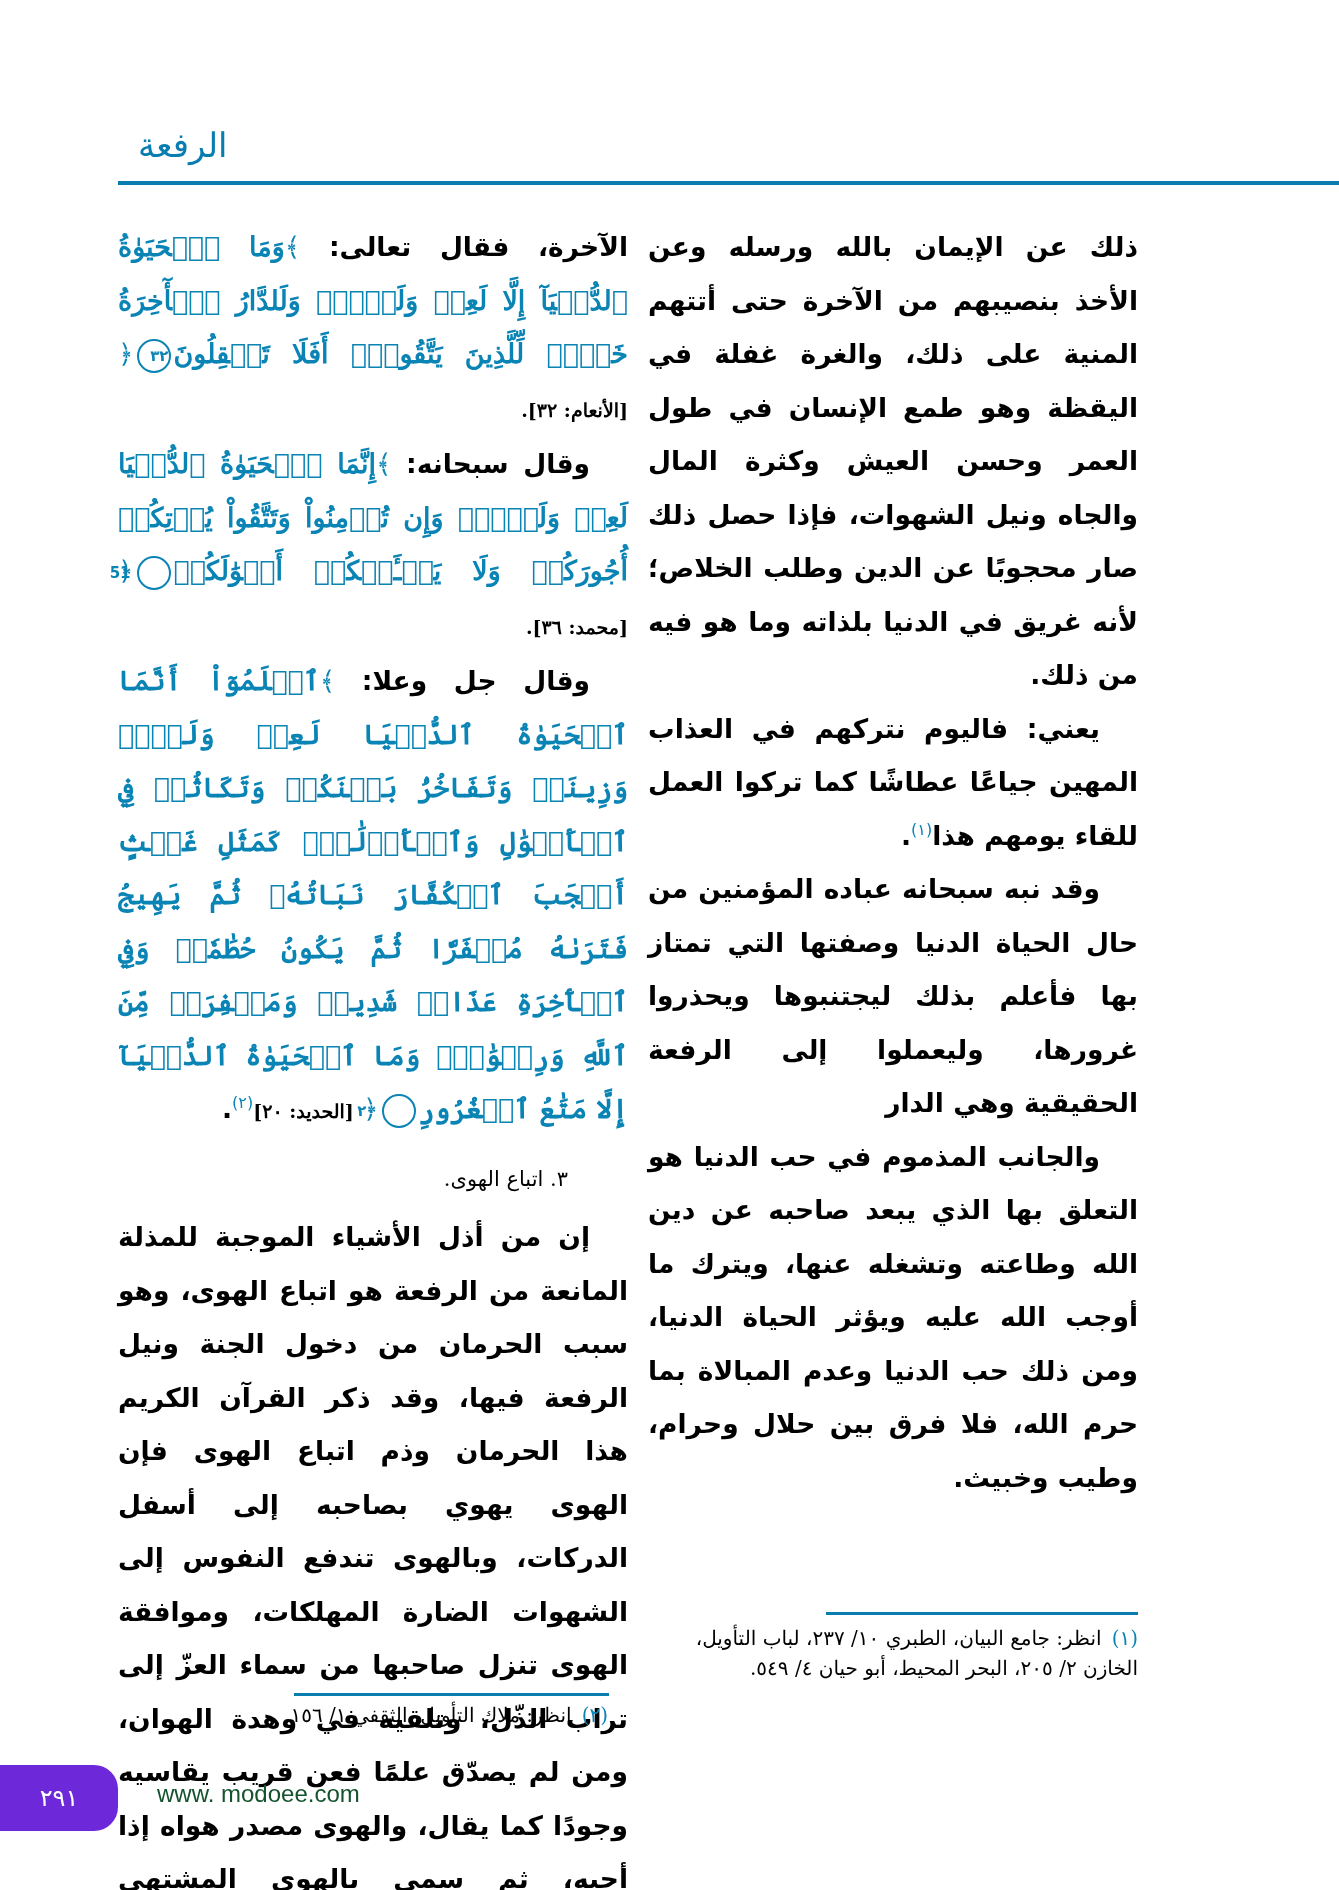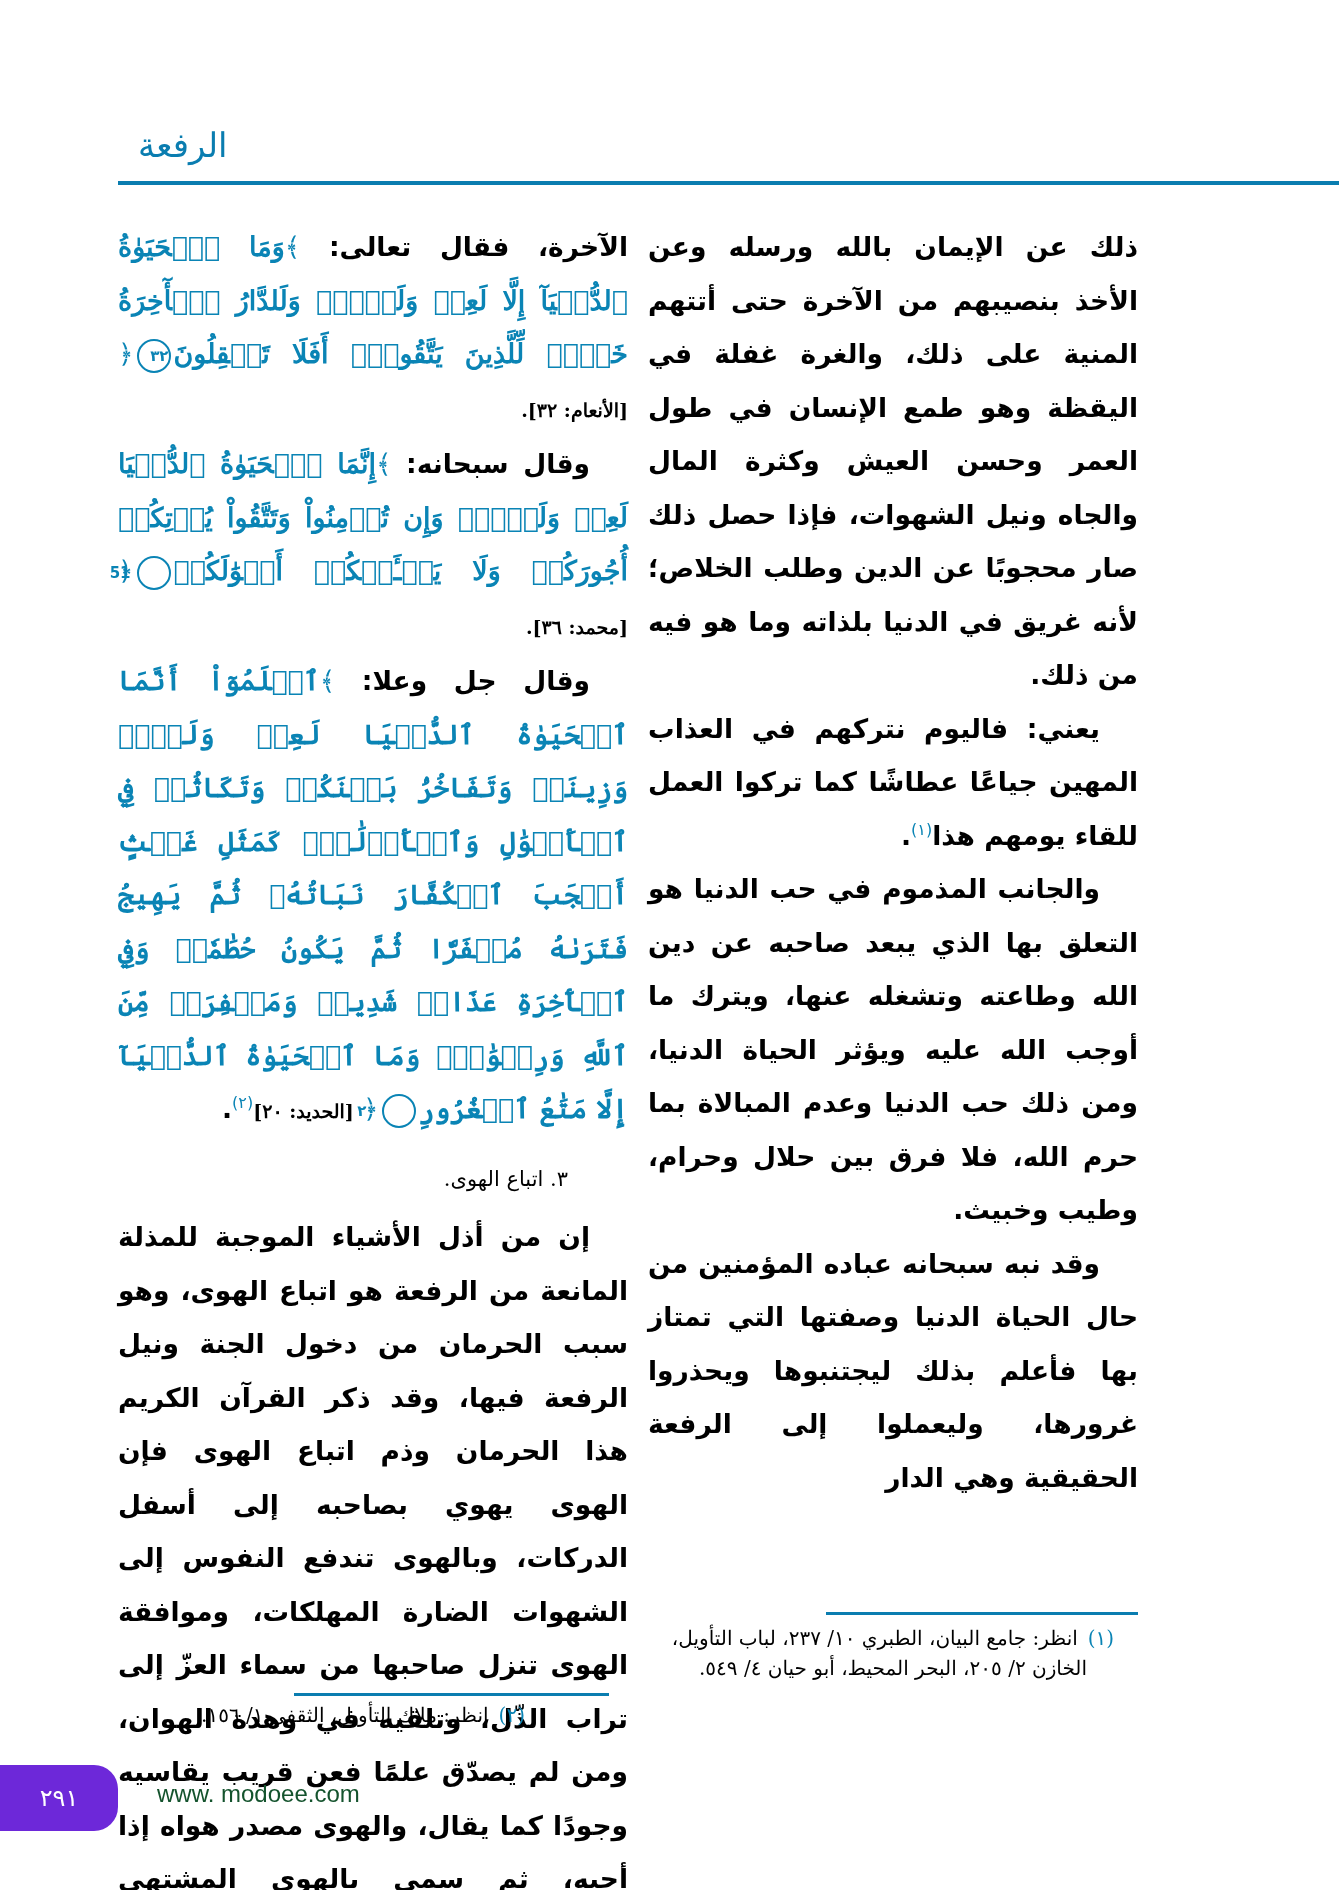--- a/index.html
+++ b/index.html
@@ -40,21 +40,21 @@
   .heading {
     font-family: "DejaVu Serif", serif; font-weight: normal; font-size: 21px;
     margin: 14px 60px 4px 0;
   }
 
   .fn-rule { position: absolute; height: 3px; background: #0a7db0; }
   .fn-rule.right { left: 826px; top: 1612px; width: 312px; }
   .fn-rule.left  { left: 294px; top: 1693px; width: 315px; }
 
   .footnote {
-    position: absolute; direction: rtl; text-align: center;
+    position: absolute; direction: rtl; text-align: right;
     font-family: "DejaVu Serif", serif; font-size: 20px; line-height: 30px; color: #000;
   }
   .footnote.right { left: 648px; top: 1623px; width: 490px; }
   .footnote.left  { left: 118px; top: 1700px; width: 490px; }
   .fn-num { color: #0a84b5; margin-left: 10px; }
 
   .page-tab {
     position: absolute; left: 0; top: 1765px; width: 118px; height: 66px;
     background: #6d28d9; border-radius: 0 24px 24px 0;
     display: flex; align-items: center; justify-content: center;
@@ -69,22 +69,22 @@
 <body>
 
 <div class="running-head">الرفعة</div>
 <div class="head-rule"></div>
 
 <div class="col col-right">
   <p>ذلك عن الإيمان بالله ورسله وعن الأخذ بنصيبهم من الآخرة حتى أتتهم المنية على ذلك، والغرة غفلة في اليقظة وهو طمع الإنسان في طول العمر وحسن العيش وكثرة المال والجاه ونيل الشهوات، فإذا حصل ذلك صار محجوبًا عن الدين وطلب الخلاص؛ لأنه غريق في الدنيا بلذاته وما هو فيه من ذلك.</p>
   <p class="indent">
     <span>يعني: فاليوم نتركهم في العذاب المهين جياعًا عطاشًا كما تركوا العمل للقاء يومهم هذا</span><span class="sup">(١)</span><span>.</span>
   </p>
+  <p class="indent">وقد نبه سبحانه عباده المؤمنين من حال الحياة الدنيا وصفتها التي تمتاز بها فأعلم بذلك ليجتنبوها ويحذروا غرورها، وليعملوا إلى الرفعة الحقيقية وهي الدار</p>
   <p class="indent">والجانب المذموم في حب الدنيا هو التعلق بها الذي يبعد صاحبه عن دين الله وطاعته وتشغله عنها، ويترك ما أوجب الله عليه ويؤثر الحياة الدنيا، ومن ذلك حب الدنيا وعدم المبالاة بما حرم الله، فلا فرق بين حلال وحرام، وطيب وخبيث.</p>
-  <p class="indent">وقد نبه سبحانه عباده المؤمنين من حال الحياة الدنيا وصفتها التي تمتاز بها فأعلم بذلك ليجتنبوها ويحذروا غرورها، وليعملوا إلى الرفعة الحقيقية وهي الدار</p>
 </div>
 
 <div class="col col-left">
   <p>
     <span>الآخرة، فقال تعالى:</span>
     <span class="orn">﴾</span><span class="quran">وَمَا ٱلۡحَيَوٰةُ ٱلدُّنۡيَآ إِلَّا لَعِبٞ وَلَهۡوٞۖ وَلَلدَّارُ ٱلۡأٓخِرَةُ خَيۡرٞ لِّلَّذِينَ يَتَّقُونَۚ أَفَلَا تَعۡقِلُونَ</span><span class="ayah-num">٣٢</span><span class="orn">﴿</span>
     <span class="ref">[الأنعام: ٣٢].</span>
   </p>
   <p class="indent">
     <span>وقال سبحانه:</span>

